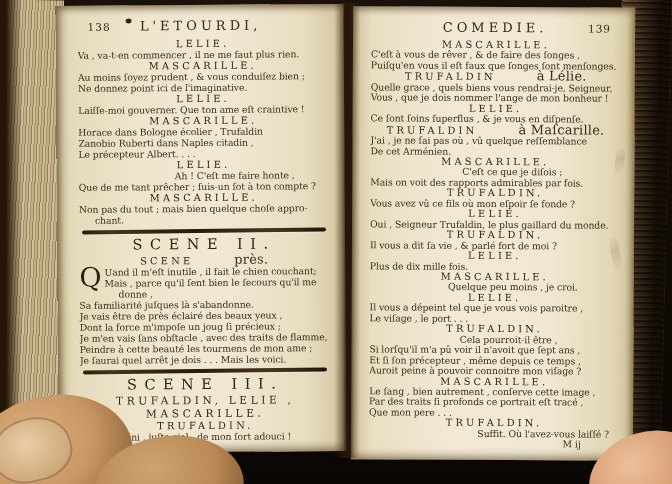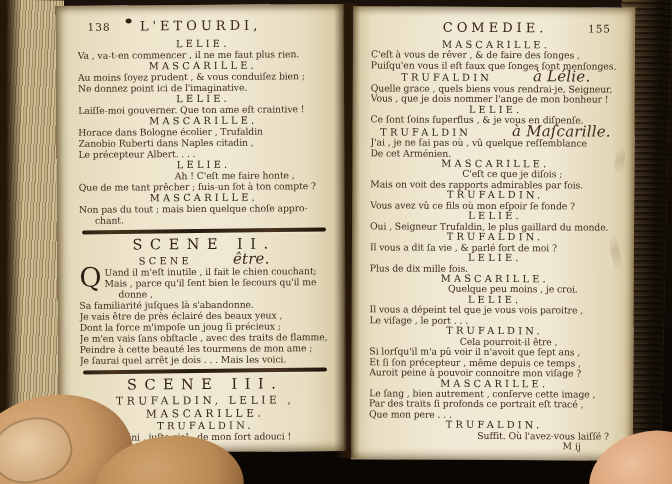--- a/index.html
+++ b/index.html
@@ -34,21 +34,21 @@
   .pg-title{display:block;text-align:center;font-size:13px;letter-spacing:4px;color:#342718;}
   .pg-num{position:absolute;top:2px;font-size:10.5px;letter-spacing:1px;color:#342718;}
   .page-left .pg-num{left:12px;}
   .page-right .pg-num{right:6px;}
 
   .lines{margin:0 16px 0 22px;line-height:11px;overflow:hidden;}
   .page-right .lines{line-height:10.45px;margin:0 14px 0 18px;}
   .v{font-size:9.3px;line-height:inherit;white-space:nowrap;letter-spacing:-.1px;}
   .sp{display:flex;justify-content:center;align-items:baseline;gap:5px;line-height:inherit;}
   .sp-n{font-size:9.8px;letter-spacing:3.2px;color:#32261a;}
-  .sp-s{font-size:15px;font-style:italic;letter-spacing:.2px;margin-left:36px;}
+  .sp-s{font-size:13px;letter-spacing:.2px;margin-left:36px;}
   .chars{text-align:center;font-size:10.6px;letter-spacing:3.6px;line-height:13px;color:#32261a;}
   .scene{text-align:center;font-size:14.5px;letter-spacing:7.5px;line-height:16px;margin:3px 0 2px;color:#2e2215;}
   .rule{height:4px;margin:4px 3px 3px;border-radius:2px;transform:skewY(-.35deg);
     background:linear-gradient(90deg,#2a1d10,#46331e 12%,#241a0e 45%,#473420 78%,#1f150b);
     box-shadow:0 1px 0 rgba(255,250,235,.35);}
   .drop{display:flex;line-height:inherit;}
   .cap{font-size:27px;line-height:20px;padding:1px 3px 0 0;color:#2b2013;}
   .drop-body{flex:1;}
   .sig{font-size:9.3px;text-align:right;padding-right:38px;line-height:inherit;}
 
@@ -113,21 +113,21 @@
         <div class="v">Que de me tant prêcher ; ſuis-un ſot à ton compte ?</div>
         <div class="sp">
           <span class="sp-n">MASCARILLE.</span>
         </div>
         <div class="v">Non pas du tout ; mais bien quelque choſe appro-</div>
         <div class="v" style="padding-left: 16px;">chant.</div>
         <div class="rule"></div>
         <div class="scene">SCENE II.</div>
         <div class="sp">
           <span class="sp-n">SCENE</span>
-          <span class="sp-s">être.</span>
+          <span class="sp-s">près.</span>
         </div>
         <div class="drop">
           <span class="cap">Q</span>
           <div class="drop-body">
             <div class="v">Uand il m'eſt inutile , il fait le chien couchant;</div>
             <div class="v">Mais , parce qu'il ſent bien le ſecours qu'il me</div>
             <div class="v" style="padding-left: 14px;">donne ,</div>
           </div>
         </div>
         <div class="v">Sa familiarité juſques là s'abandonne.</div>
@@ -149,21 +149,21 @@
             <div class="v">Ois béni , juſte ciel , de mon ſort adouci !</div>
           </div>
         </div>
       </div>
     <div class="ink-blot"></div>
   </div>
 
   <div class="page page-right">
     <div class="pg-head">
       <span class="pg-title">COMEDIE.</span>
-      <span class="pg-num">155</span>
+      <span class="pg-num">139</span>
     </div>
     <div class="lines" id="right-lines">
         <div class="sp">
           <span class="sp-n">MASCARILLE.</span>
         </div>
         <div class="v">C'eſt à vous de rêver , &amp; de faire des ſonges ,</div>
         <div class="v">Puiſqu'en vous il eſt faux que ſonges ſont menſonges.</div>
         <div class="sp">
           <span class="sp-n">TRUFALDIN</span>
           <span class="sp-s">à Lélie.</span>

